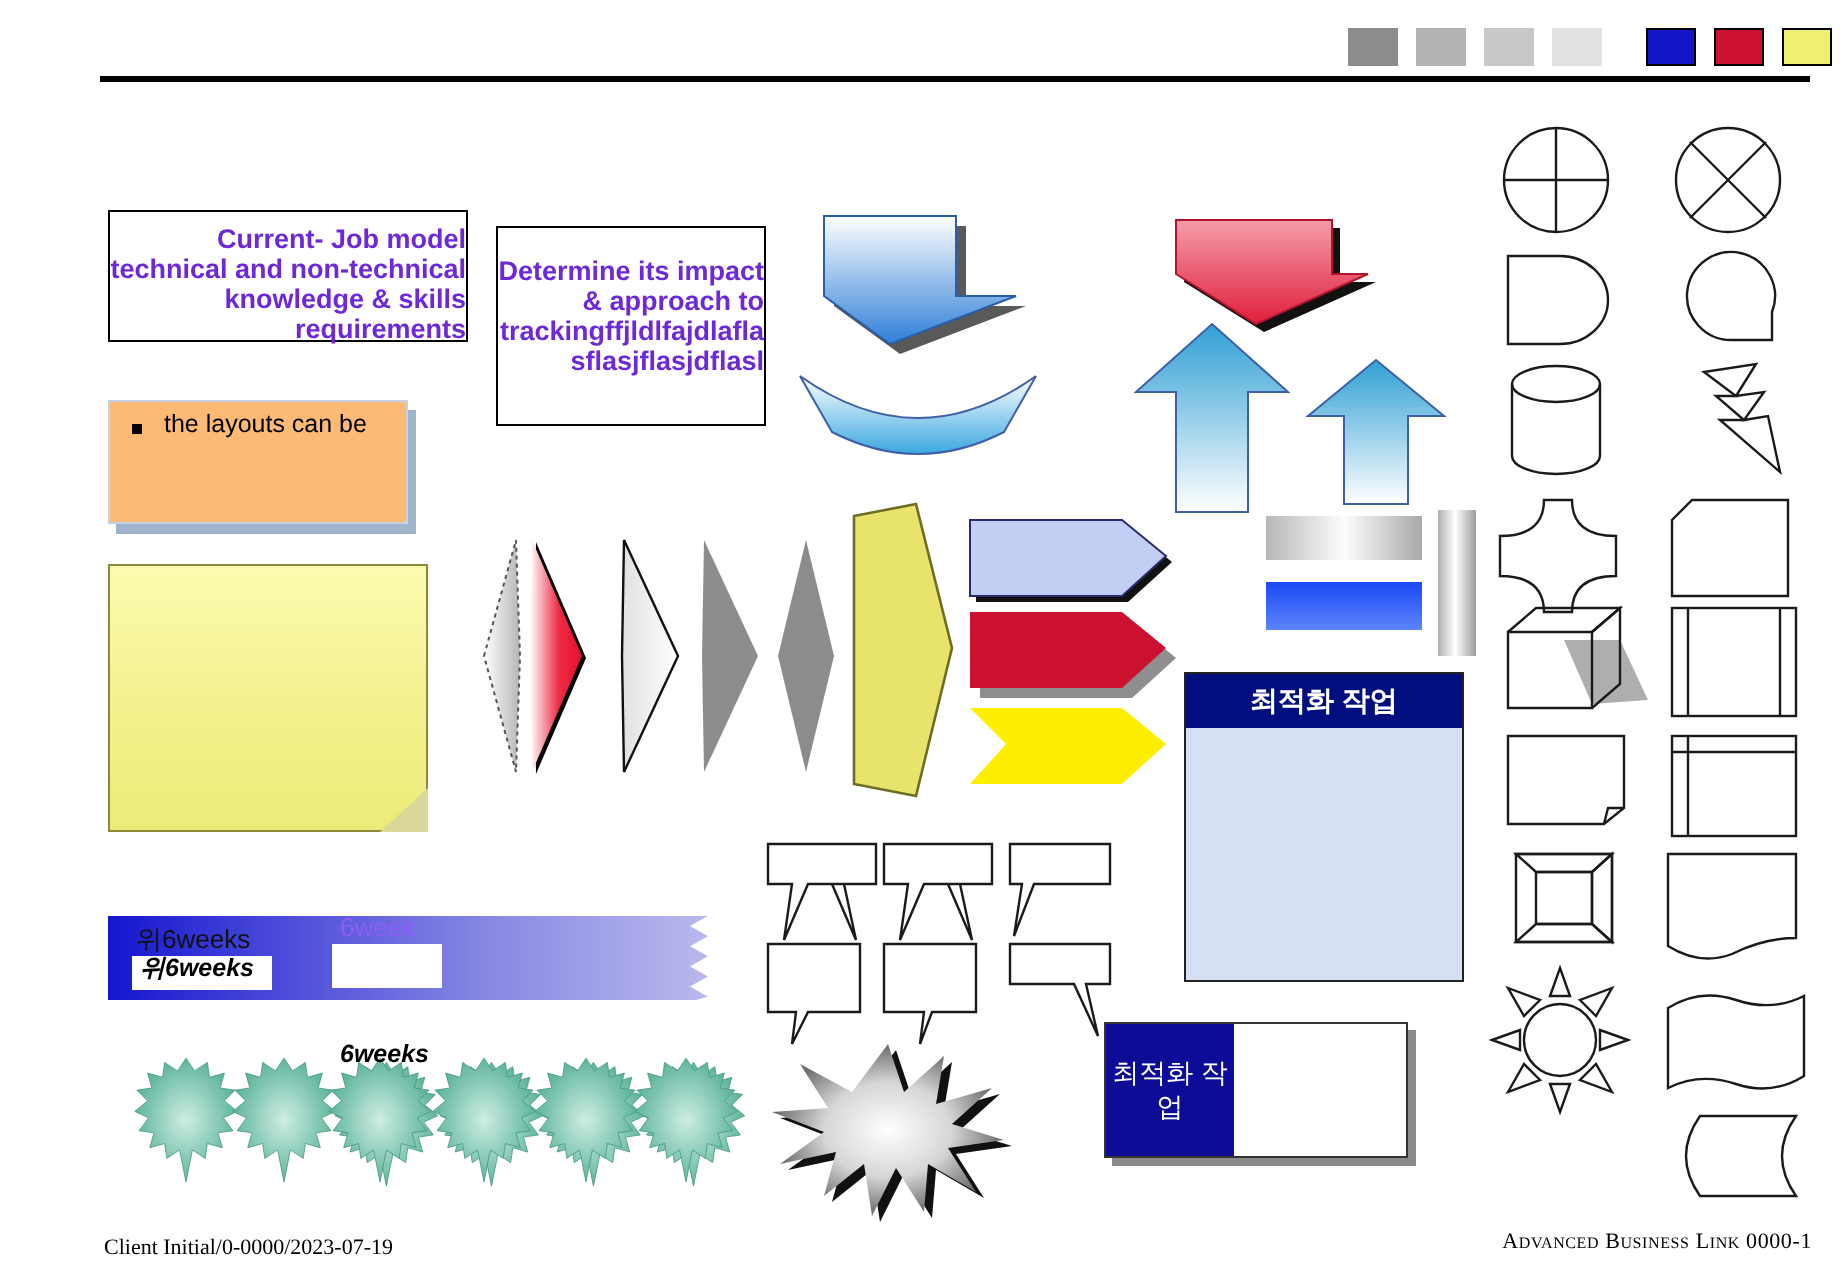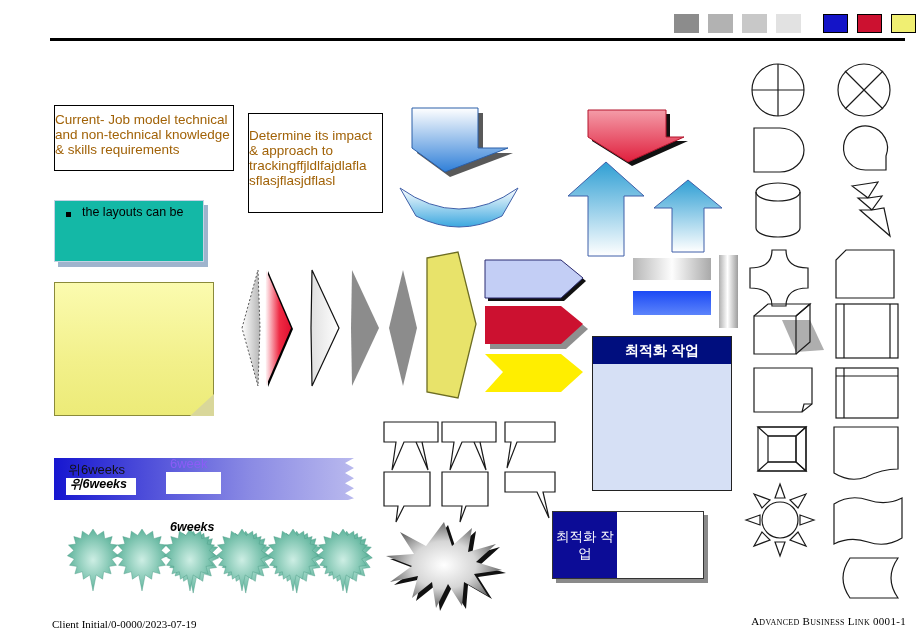--- a/index.html
+++ b/index.html
@@ -8,27 +8,27 @@
   .abs{position:absolute;}
 
   
   #header-rule{left:50px;top:38px;width:855px;height:3px;background:#000;}
   #swatch-row{left:674px;top:14px;height:20px;display:flex;gap:9px;}
   .sw{width:25px;height:19px;}
   .sw.bordered{border:1px solid #000;width:23px;height:17px;}
 
   
   .txtbox{border:1px solid #000;background:#fff;box-sizing:border-box;
-          text-align:left;font-size:13.5px;line-height:15px;color:#a16207;}
+          text-align:right;font-size:13.5px;line-height:15px;color:#6d28d9;font-weight:bold;}
   #box-current{left:54px;top:105px;width:180px;height:66px;padding-top:6px;}
   #box-determine{left:248px;top:113px;width:135px;height:100px;padding-top:14px;}
 
   
   #box-layouts-shadow{left:58px;top:205px;width:150px;height:62px;background:#9fb4cd;}
-  #box-layouts{left:54px;top:200px;width:150px;height:62px;background:#14b8a6;
+  #box-layouts{left:54px;top:200px;width:150px;height:62px;background:#fdba74;
                border:1px solid #c5d3e4;box-sizing:border-box;}
   #box-layouts .bullet{position:absolute;left:11px;top:11px;width:5px;height:5px;background:#000;}
   #box-layouts .lbl{position:absolute;left:27px;top:4px;font-size:12.5px;}
 
   
   #sticky{left:54px;top:282px;width:160px;height:134px;
           background:linear-gradient(180deg,#fbfbaf 0%,#f2f08a 60%,#eceb78 100%);
           border:1px solid #8a8a3a;box-sizing:border-box;}
   #sticky-fold{left:190px;top:394px;width:24px;height:22px;
                background:#d9d79a;clip-path:polygon(100% 0,100% 100%,0 100%);}
@@ -350,13 +350,13 @@
   <path d="M62 64 L54 50 L46 58 Z" class="lineshape"></path>
 </svg>
 <svg class="abs" style="left:832px;top:494px" width="72" height="56" viewBox="0 0 72 56">
   <path d="M2 10 Q18 0 36 6 Q54 12 70 4 V44 Q54 54 36 48 Q18 42 2 50 Z" class="lineshape"></path>
 </svg>
 <svg class="abs" style="left:834px;top:556px" width="66" height="44" viewBox="0 0 66 44">
   <path d="M16 2 H64 Q50 22 64 42 H16 Q2 22 16 2 Z" class="lineshape"></path>
 </svg>
 
 <div class="abs" id="footer-left">Client Initial/0-0000/2023-07-19</div>
-<div class="abs" id="footer-right">Advanced Business Link  0001-1</div>
+<div class="abs" id="footer-right">Advanced Business Link  0000-1</div>
 
 </body></html>

